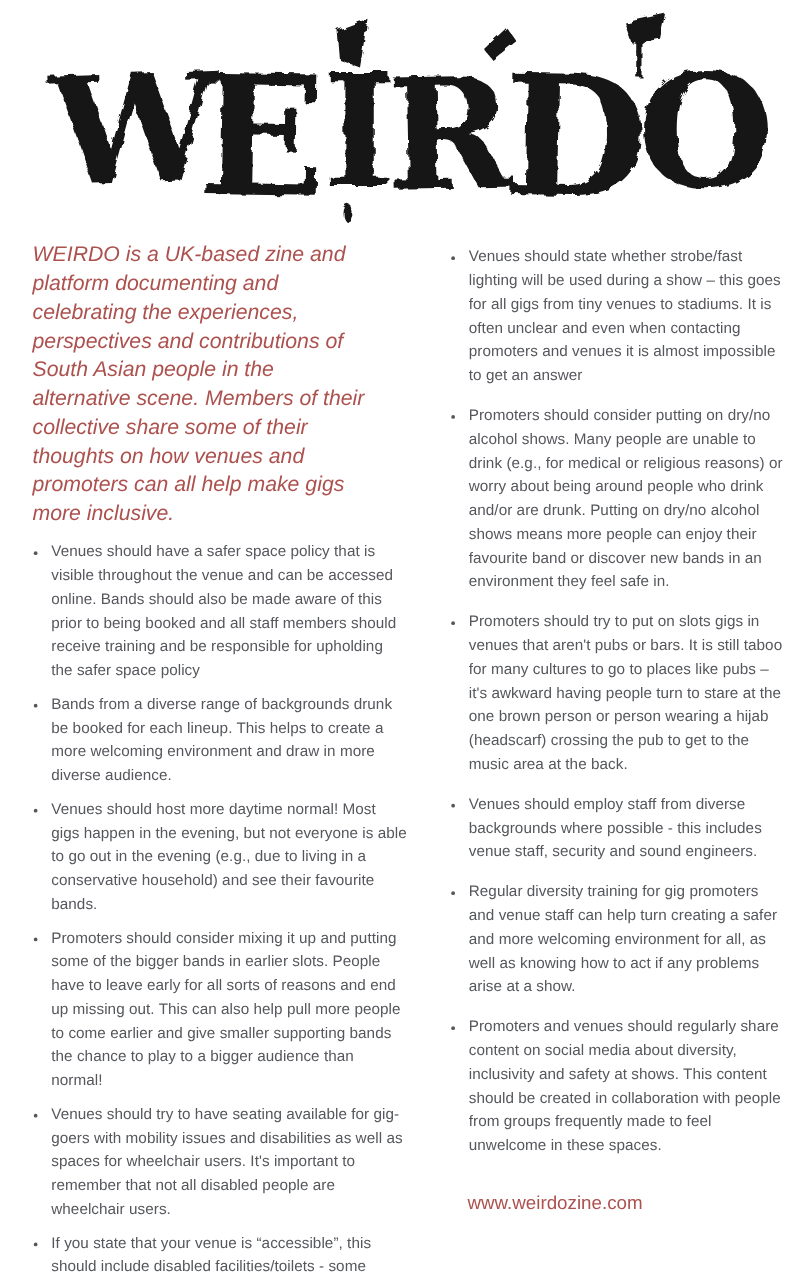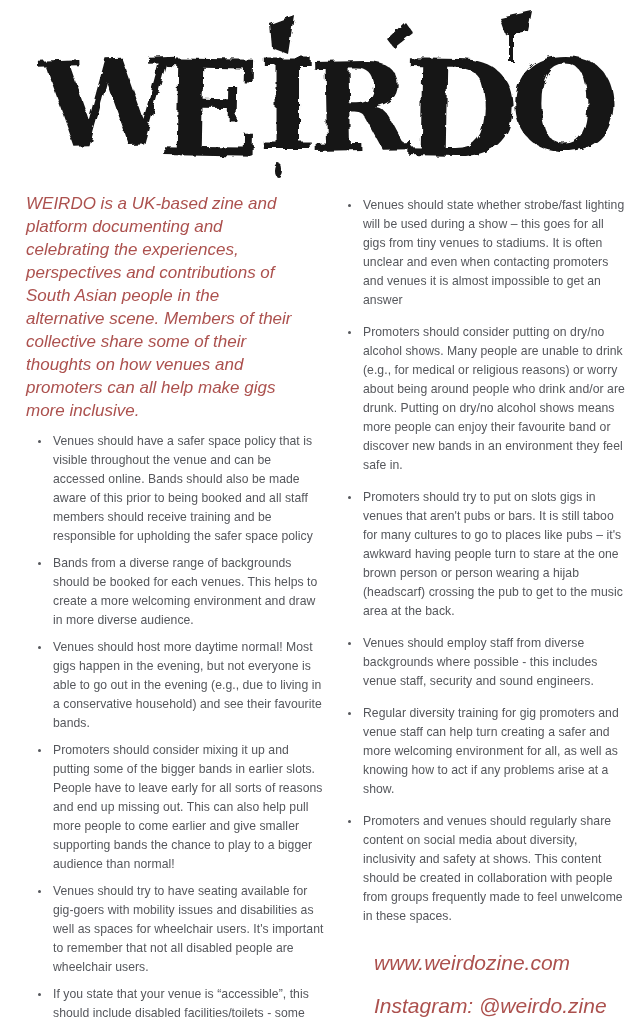--- a/index.html
+++ b/index.html
@@ -48,33 +48,32 @@
     padding: 0 0 0 13px;
     list-style: disc outside;
     color: var(--body_text);
     font-size: 12.2px;
     line-height: 19px;
     letter-spacing: 0.05px;
   }
   ul.bullets li { padding-left: 2px; }
   ul.bullets li::marker { font-size: 0.85em; }
   .col-left ul.bullets { margin-top: 10px; }
-  .col-left ul.bullets li { margin-bottom: 8px; margin-left: 12px; }
+  .col-left ul.bullets li { margin-bottom: 8px; }
   .col-right ul.bullets { margin-top: 4px; }
-  .col-right ul.bullets li { margin-bottom: 13px; }
+  .col-right ul.bullets li { margin-bottom: 13px; margin-left: 12px; }
 
   .contact {
     margin-top: 26px;
     padding-left: 26px;
   }
   .contact p {
     margin: 0 0 21px 0;
     color: var(--accent);
-    font-style: italic;
-    font-size: 21px;
+    font-size: 15px;
     line-height: 22px;
   }
 </style>
 </head>
 <body>
 
 <div class="page">
 
   <div class="logo-wrap">
     <svg width="602" height="178" viewBox="0 0 602 178">
@@ -101,39 +100,38 @@
       </g>
     </svg>
   </div>
 
   <div class="columns">
 
     <div class="col-left">
       <p class="intro">WEIRDO is a UK-based zine and platform documenting and celebrating the experiences, perspectives and contributions of South Asian people in the alternative scene. Members of their collective share some of their thoughts on how venues and promoters can all help make gigs more inclusive.</p>
       <ul class="bullets">
         <li>Venues should have a safer space policy that is visible throughout the venue and can be accessed online. Bands should also be made aware of this prior to being booked and all staff members should receive training and be responsible for upholding the safer space policy</li>
-        <li>Bands from a diverse range of backgrounds should be booked for each venues. This helps to create a more welcoming environment and draw in more diverse audience.</li>
+        <li>Bands from a diverse range of backgrounds drunk be booked for each lineup. This helps to create a more welcoming environment and draw in more diverse audience.</li>
         <li>Venues should host more daytime normal! Most gigs happen in the evening, but not everyone is able to go out in the evening (e.g., due to living in a conservative household) and see their favourite bands.</li>
         <li>Promoters should consider mixing it up and putting some of the bigger bands in earlier slots. People have to leave early for all sorts of reasons and end up missing out. This can also help pull more people to come earlier and give smaller supporting bands the chance to play to a bigger audience than normal!</li>
         <li>Venues should try to have seating available for gig-goers with mobility issues and disabilities as well as spaces for wheelchair users. It's important to remember that not all disabled people are wheelchair users.</li>
         <li>If you state that your venue is “accessible”, this should include disabled facilities/toilets - some venues will state they are accessible but neglect to mention facilities are not always accessible.</li>
       </ul>
     </div>
 
     <div class="col-right">
       <ul class="bullets">
         <li>Venues should state whether strobe/fast lighting will be used during a show – this goes for all gigs from tiny venues to stadiums. It is often unclear and even when contacting promoters and venues it is almost impossible to get an answer</li>
         <li>Promoters should consider putting on dry/no alcohol shows. Many people are unable to drink (e.g., for medical or religious reasons) or worry about being around people who drink and/or are drunk. Putting on dry/no alcohol shows means more people can enjoy their favourite band or discover new bands in an environment they feel safe in.</li>
         <li>Promoters should try to put on slots gigs in venues that aren't pubs or bars. It is still taboo for many cultures to go to places like pubs – it's awkward having people turn to stare at the one brown person or person wearing a hijab (headscarf) crossing the pub to get to the music area at the back.</li>
         <li>Venues should employ staff from diverse backgrounds where possible - this includes venue staff, security and sound engineers.</li>
         <li>Regular diversity training for gig promoters and venue staff can help turn creating a safer and more welcoming environment for all, as well as knowing how to act if any problems arise at a show.</li>
         <li>Promoters and venues should regularly share content on social media about diversity, inclusivity and safety at shows. This content should be created in collaboration with people from groups frequently made to feel unwelcome in these spaces.</li>
       </ul>
 
       <div class="contact">
         <p>www.weirdozine.com</p>
-        <p>Instagram: @weirdo.zine</p>
 
       </div>
     </div>
 
   </div>
 </div>
 
 </body></html>

